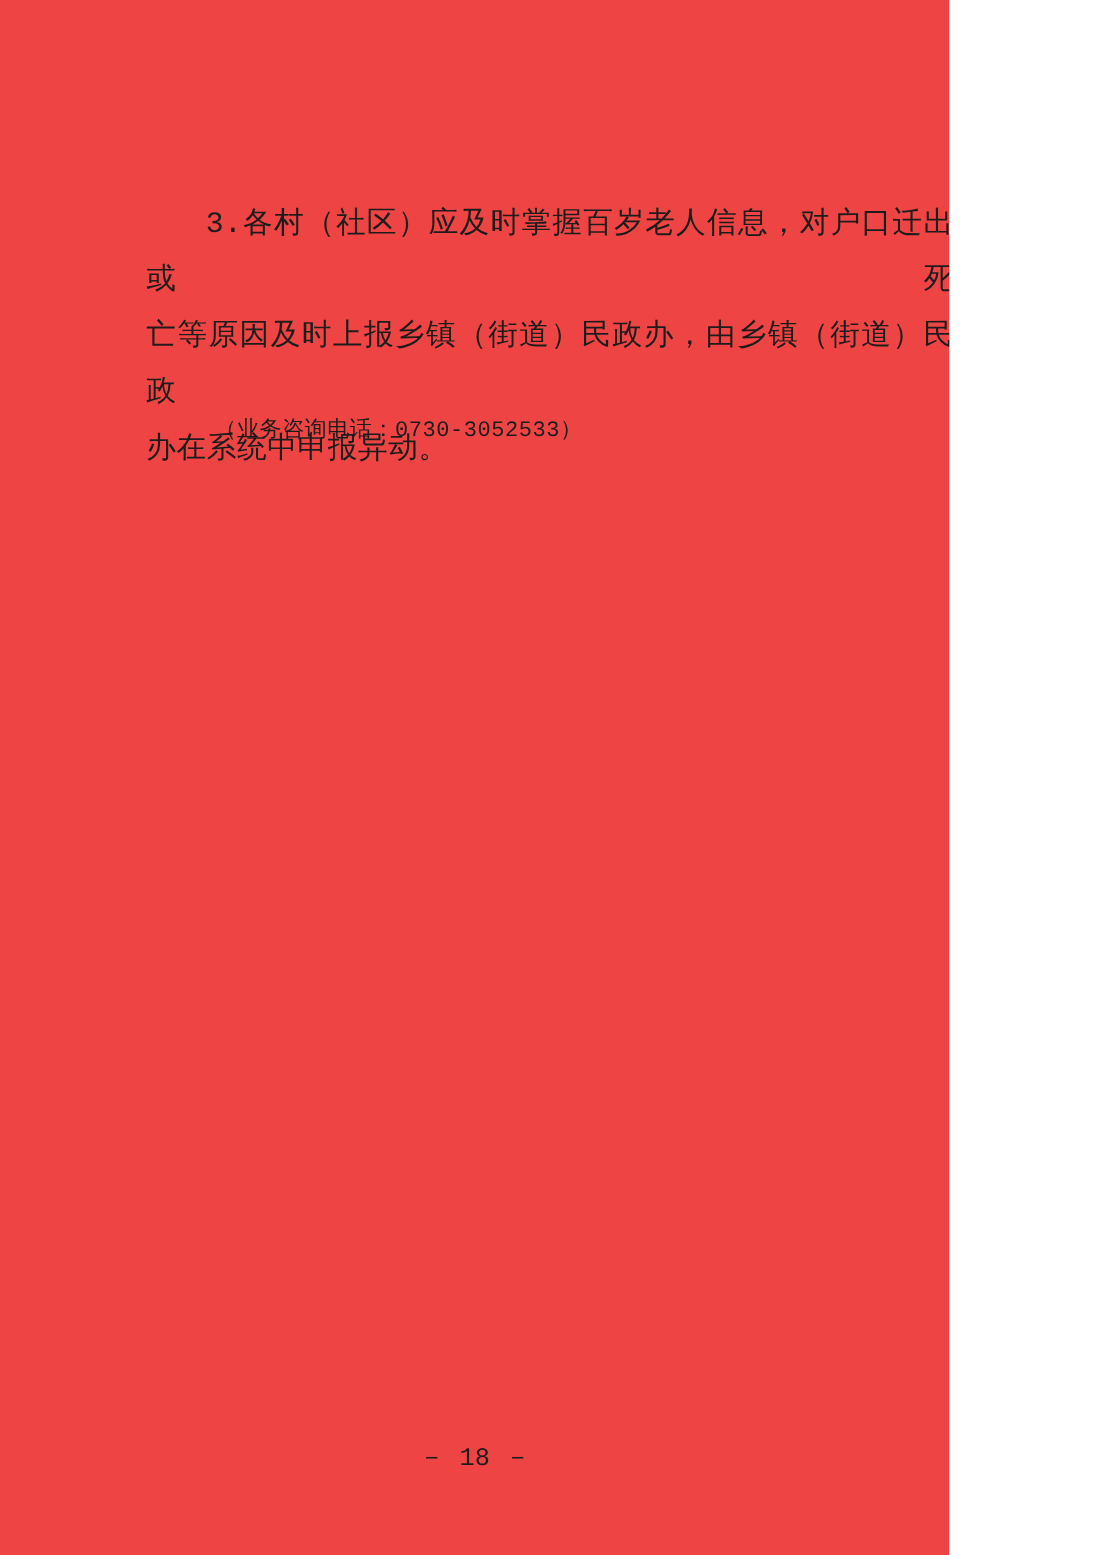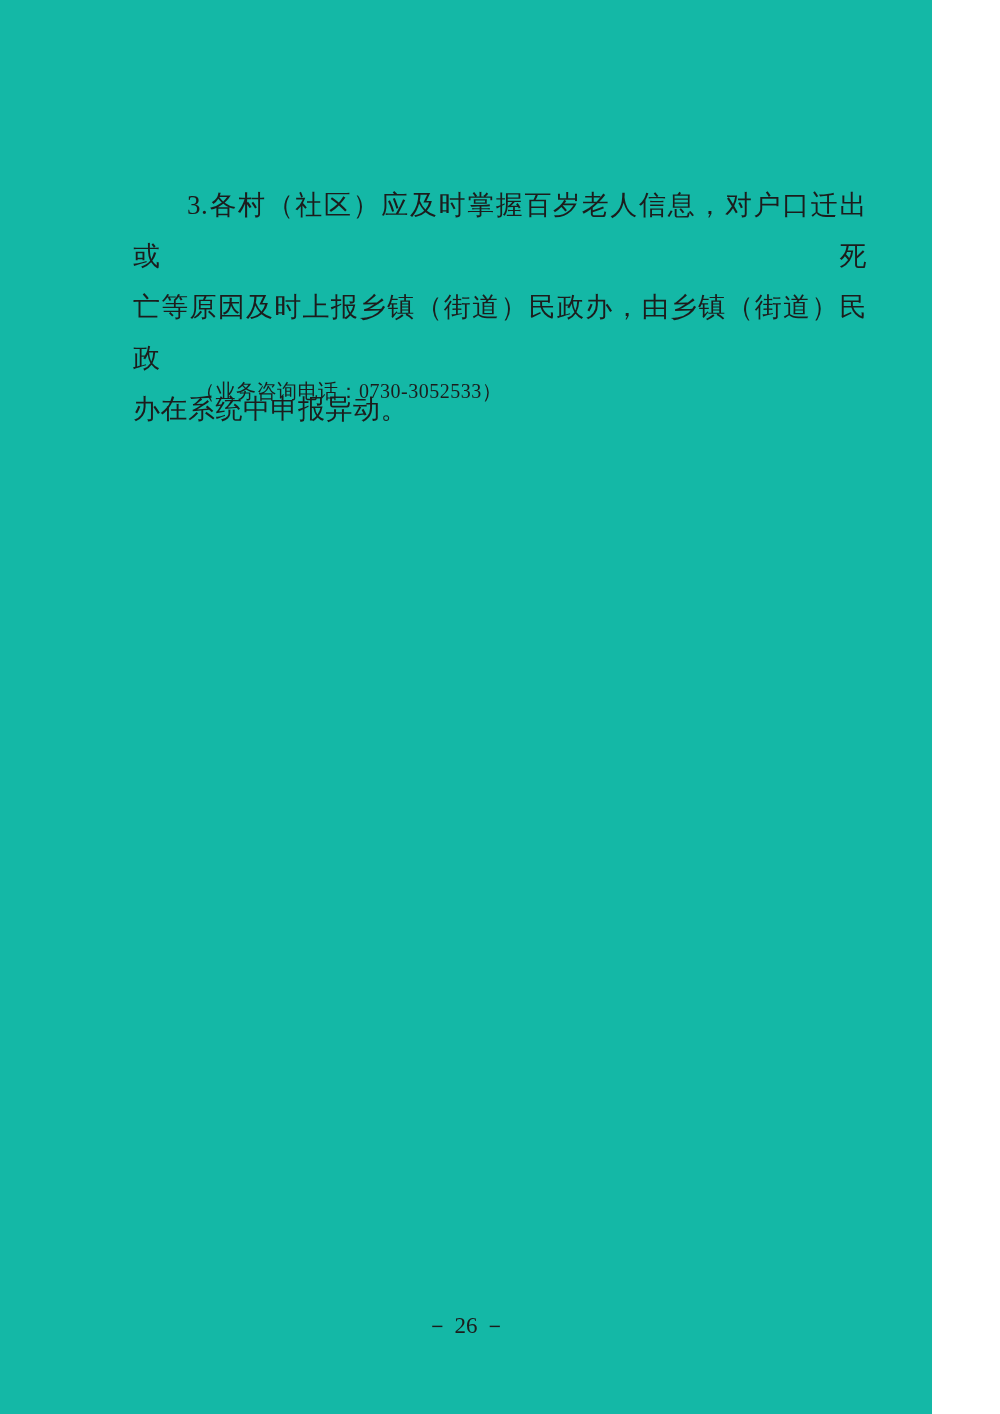--- a/index.html
+++ b/index.html
@@ -2,25 +2,25 @@
 <html><head>
 <meta charset="utf-8">
 <style>
   html, body {
     margin: 0;
     padding: 0;
     background: #ffffff;
   }
   .page {
     position: relative;
-    width: 932px;
+    width: 863px;
     height: 1414px;
-    background: #14b8a6;
+    background: #ef4444;
     color: #1c1c1c;
-    font-family: Liberation Serif, serif;
+    font-family: Liberation Mono, monospace;
     overflow: hidden;
   }
   .body-text {
     position: absolute;
     top: 180px;
     left: 133px;
     width: 734px;
     font-size: 27px;
     line-height: 51px;
     letter-spacing: 0.5px;
@@ -66,15 +66,15 @@
 <div class="page">
 
   <div class="body-text">
     <p class="line justify indent">3.各村（社区）应及时掌握百岁老人信息，对户口迁出或死</p>
     <p class="line justify">亡等原因及时上报乡镇（街道）民政办，由乡镇（街道）民政</p>
     <p class="line">办在系统中申报异动。</p>
   </div>
 
   <p class="contact">（业务咨询电话：0730-3052533）</p>
 
-  <div class="footer">－ 26 －</div>
+  <div class="footer">－ 18 －</div>
 
 </div>
 
 </body></html>

